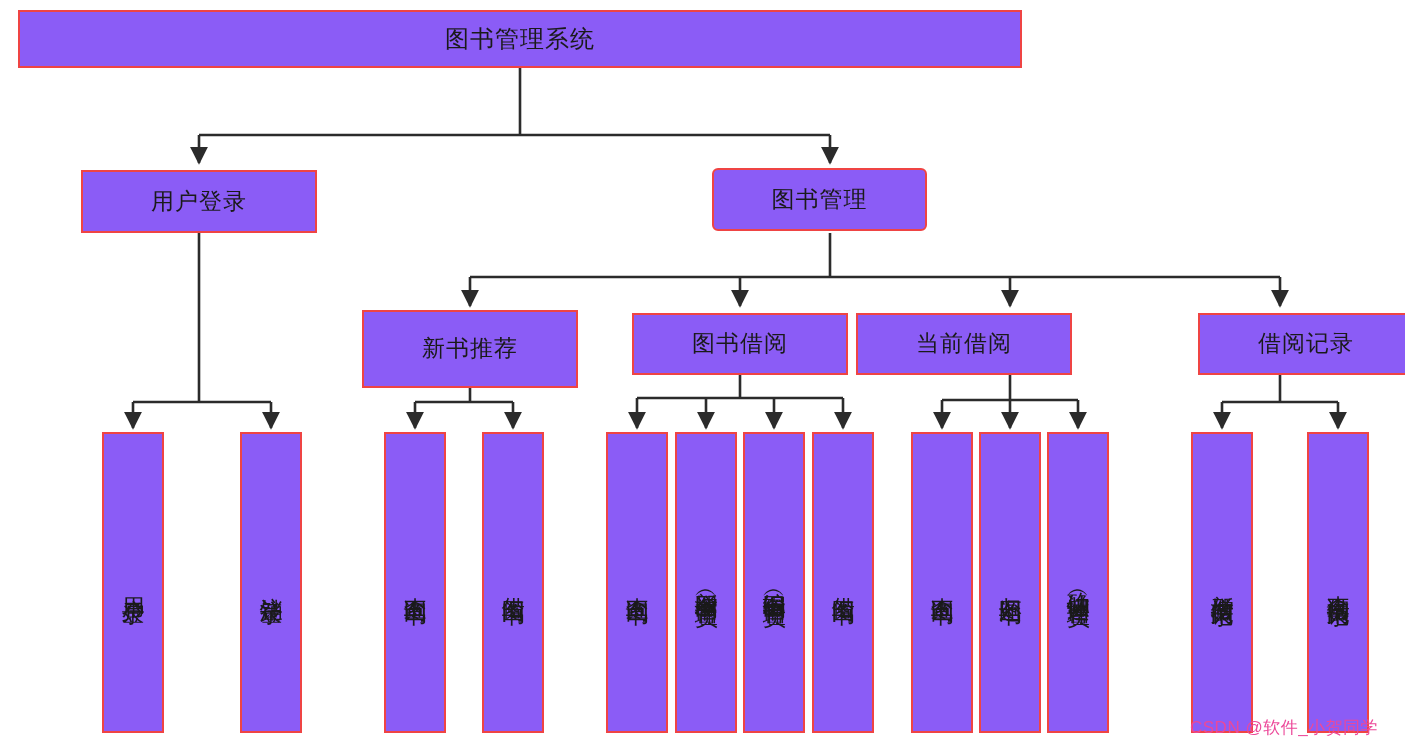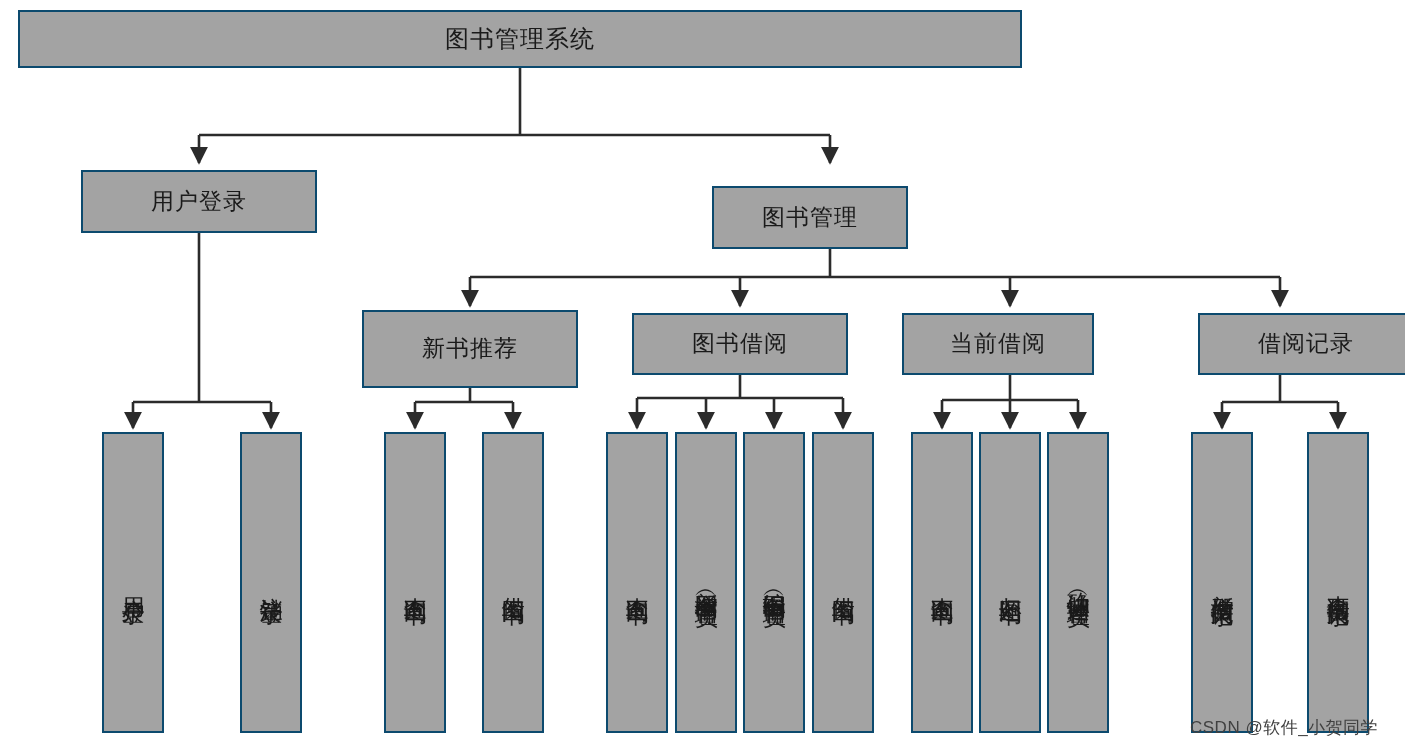--- a/index.html
+++ b/index.html
@@ -22,22 +22,22 @@
     position: absolute;
     left: 0;
     top: 0;
     width: 1405px;
     height: 747px;
     pointer-events: none;
   }
   .node {
     position: absolute;
     box-sizing: border-box;
-    background: #a3a3a3;
-    border: 2px solid #0c4a6e;
+    background: #8b5cf6;
+    border: 2px solid #ef4444;
     display: flex;
     align-items: center;
     justify-content: center;
     color: #1a1a1a;
   }
   .node-h {
     font-size: 23px;
     letter-spacing: 1px;
     line-height: 1.2;
     white-space: nowrap;
@@ -57,21 +57,21 @@
   }
   .node-v .vlabel {
     writing-mode: vertical-rl;
     text-orientation: upright;
     display: block;
     text-align: center;
   }
   .watermark {
     position: absolute;
     font-size: 17px;
-    color: #404040;
+    color: #ec4899;
     white-space: nowrap;
     letter-spacing: 0.5px;
     user-select: none;
   }
 </style>
 </head>
 <body>
 
 <div id="diagram-canvas">
 
@@ -126,33 +126,33 @@
   </svg>
 
   <div class="node node-h node-root" style="left:18px; top:10px; width:1004px; height:58px;">
     <span>图书管理系统</span>
   </div>
 
   <div class="node node-h" style="left:81px; top:170px; width:236px; height:63px;">
     <span>用户登录</span>
   </div>
 
-  <div class="node node-h" style="left:712px; top:186px; width:196px; height:63px;">
+  <div class="node node-h" style="left:712px; top:168px; width:215px; height:63px;border-radius:6px;">
     <span>图书管理</span>
   </div>
 
   <div class="node node-h" style="left:362px; top:310px; width:216px; height:78px;">
     <span>新书推荐</span>
   </div>
 
   <div class="node node-h" style="left:632px; top:313px; width:216px; height:62px;text-align:right;">
     <span>图书借阅</span>
   </div>
 
-  <div class="node node-h" style="left:902px; top:313px; width:192px; height:62px;">
+  <div class="node node-h" style="left:856px; top:313px; width:216px; height:62px;">
     <span>当前借阅</span>
   </div>
 
   <div class="node node-h" style="left:1172px; top:313px; width:216px; height:62px;margin-left:26px;">
     <span>借阅记录</span>
   </div>
 
   <div class="node node-v" style="left:102px; top:432px; width:62px; height:301px;">
     <span class="vlabel">用户登录</span>
   </div>

